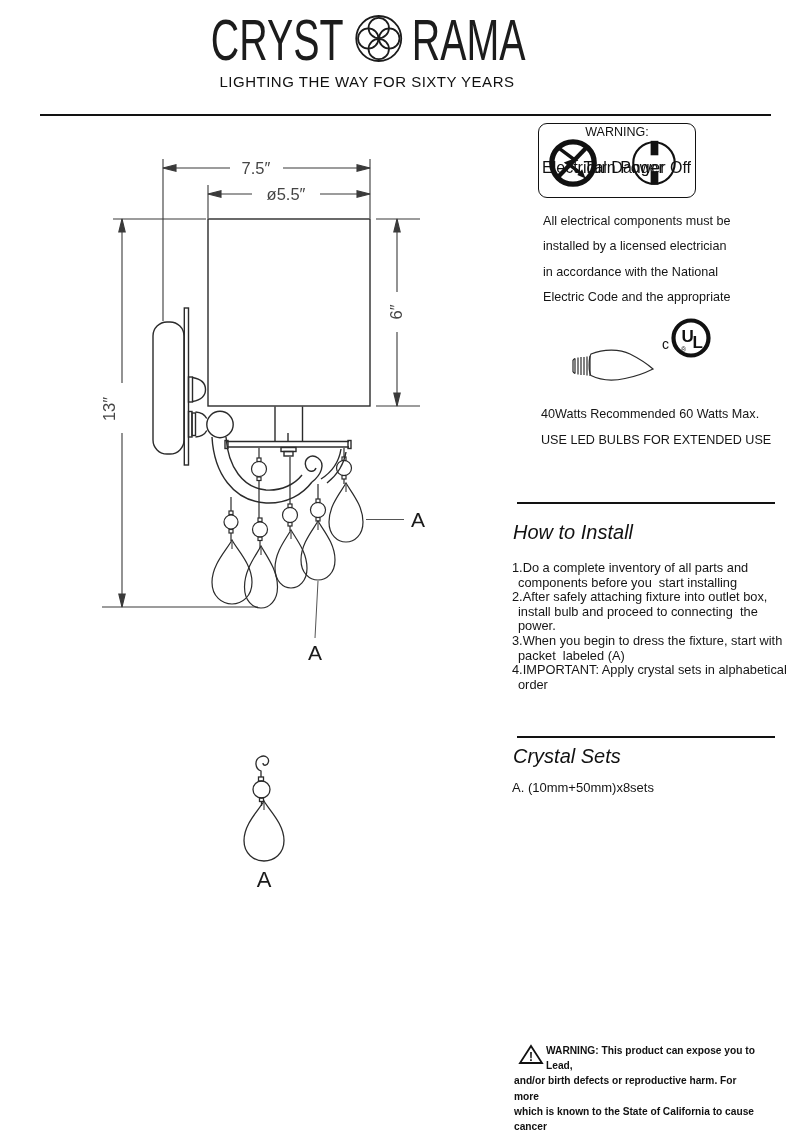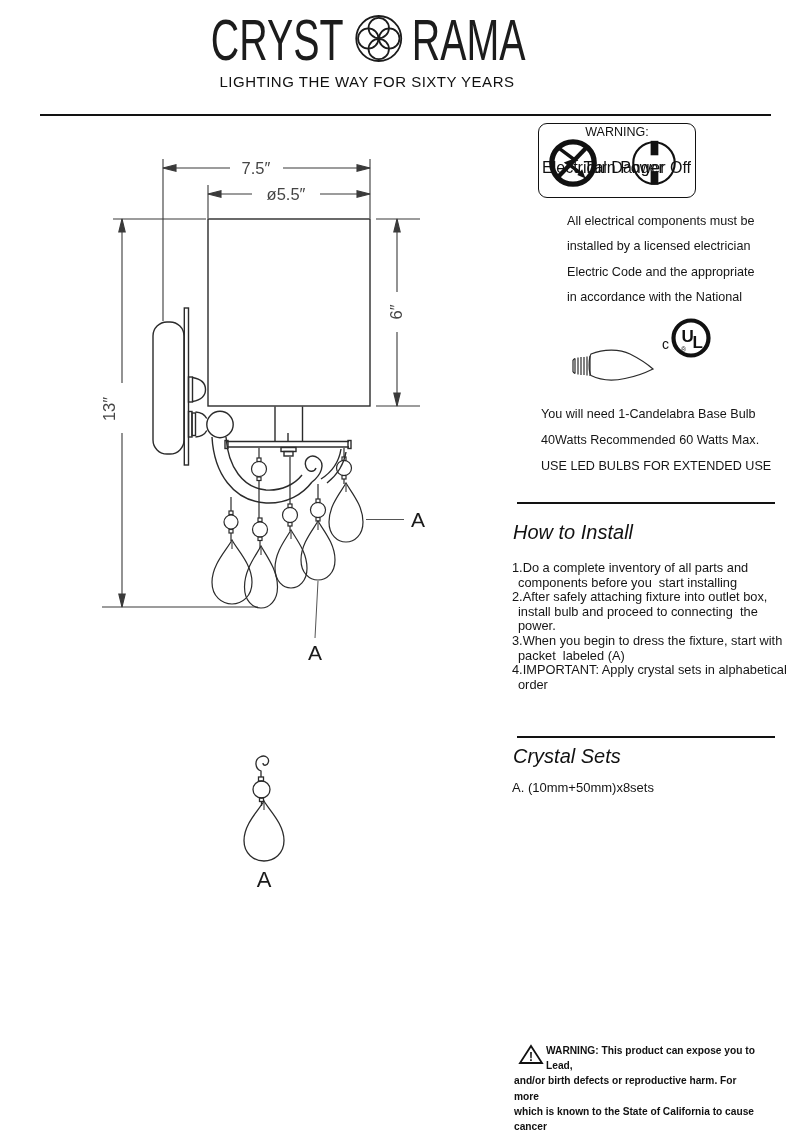--- a/index.html
+++ b/index.html
@@ -11,21 +11,21 @@
   .logo-word{font-size:48px;font-weight:400;color:#1c1c1c;letter-spacing:0px;transform:scale(0.82,1.18);transform-origin:center;}
   #logo-emblem{margin:0 -4px;}
   #tagline{top:73px;left:0;width:734px;text-align:center;font-size:15px;letter-spacing:.5px;color:#111;}
   #doc-title{top:90px;left:0;width:734px;text-align:center;font-size:15.5px;color:#111;}
   #header-rule{top:114px;left:40px;width:731px;height:2px;background:#121212;}
   
   #warning-box{top:123px;left:538px;width:158px;height:75px;border:1.6px solid #121212;border-radius:9px;box-sizing:border-box;padding-left:44px;}
   #warning-box-title{top:1px;left:0;width:100%;text-align:center;font-size:12.5px;color:#111;}
   .wb-label{bottom:20px;font-size:16px;color:#111;white-space:nowrap;}
   
-  .note-line{height:25.4px;font-size:12.6px;color:#151515;margin-left:24px;}
+  .note-line{height:25.4px;font-size:12.6px;color:#151515;}
   .bulb-line{height:26px;font-size:12.6px;color:#151515;}
   .divider{height:2px;background:#121212;}
   .section-heading{font-size:20px;color:#111;font-style:italic;}
   .step-line{height:14.6px;font-size:12.8px;color:#151515;white-space:pre;}
   .step-cont{padding-left:6px;}
   #crystal-item{font-size:13px;color:#151515;}
   
   #prop65{top:1043px;left:514px;width:250px;font-size:10.2px;font-weight:bold;line-height:15.2px;color:#111;}
   #prop65 .p65-line1{margin-left:4px;display:flex;align-items:flex-start;}
   #prop65 svg{flex:0 0 auto;margin-right:2px;margin-top:1px;}
@@ -203,22 +203,22 @@
       <rect x="24.5" y="5" width="8" height="15" fill="#111"></rect>
       <rect x="24.5" y="36.5" width="8" height="14" fill="#111"></rect>
     </svg>
     <div class="abs wb-label" style="left:3px">Electrical Danger</div>
     <div class="abs wb-label" style="right:4px">Turn Power Off</div>
   </div>
 
   <div class="abs" style="top:214px;left:543px;width:235px">
     <div class="note-line">All electrical components must be</div>
     <div class="note-line">installed by a licensed electrician</div>
+    <div class="note-line">in accordance with the National</div>
     <div class="note-line">Electric Code and the appropriate</div>
-    <div class="note-line">in accordance with the National</div>
   </div>
 
   <svg class="abs" style="top:316px;left:655px" width="62" height="44" viewBox="0 0 62 44">
     <text x="7" y="33" font-size="14" font-family="Liberation Sans, sans-serif" fill="#111">c</text>
     <circle cx="36" cy="22" r="17.5" fill="none" stroke="#111" stroke-width="4.2"></circle>
     <text x="26.5" y="26" font-size="17" font-weight="bold" font-family="Liberation Sans, sans-serif" fill="#111">U</text>
     <text x="37.5" y="32" font-size="17" font-weight="bold" font-family="Liberation Sans, sans-serif" fill="#111">L</text>
     <text x="26" y="36" font-size="7" font-family="Liberation Sans, sans-serif" fill="#111">®</text>
   </svg>
 
@@ -230,21 +230,20 @@
         <path d="M13,11 V29"></path>
       <path d="M16,11 V29"></path>
         <path d="M19,10.5 V29.5"></path>
         <path d="M22,10 V30"></path>
       <path d="M5,14 L7,12.5 M5,26 L7,27.5"></path>
       <path d="M23,8 C36,2.5 52,3 62,8 C72,13 81,19.5 85,23 C79,26 68,30.5 57,32.5 C43,35.5 31,33.5 23,29.5 C20.5,26 20.5,12 23,8 Z"></path>
     </g>
   </svg>
 
   <div class="abs" style="top:407px;left:541px;width:250px">
-    <div class="bulb-line">You will need 1-Candelabra Base Bulb</div>
     <div class="bulb-line">40Watts Recommended 60 Watts Max.</div>
     <div class="bulb-line">USE LED BULBS FOR EXTENDED USE</div>
   </div>
 
   <div class="abs divider" style="top:502px;left:517px;width:258px"></div>
   <div class="abs section-heading" style="top:521px;left:513px">How to Install</div>
   <div class="abs" style="top:560px;left:512px;width:292px">
     <div class="step-line">1.Do a complete inventory of all parts and</div>
     <div class="step-line step-cont">components before you  start installing</div>
     <div class="step-line">2.After safely attaching fixture into outlet box,</div>

